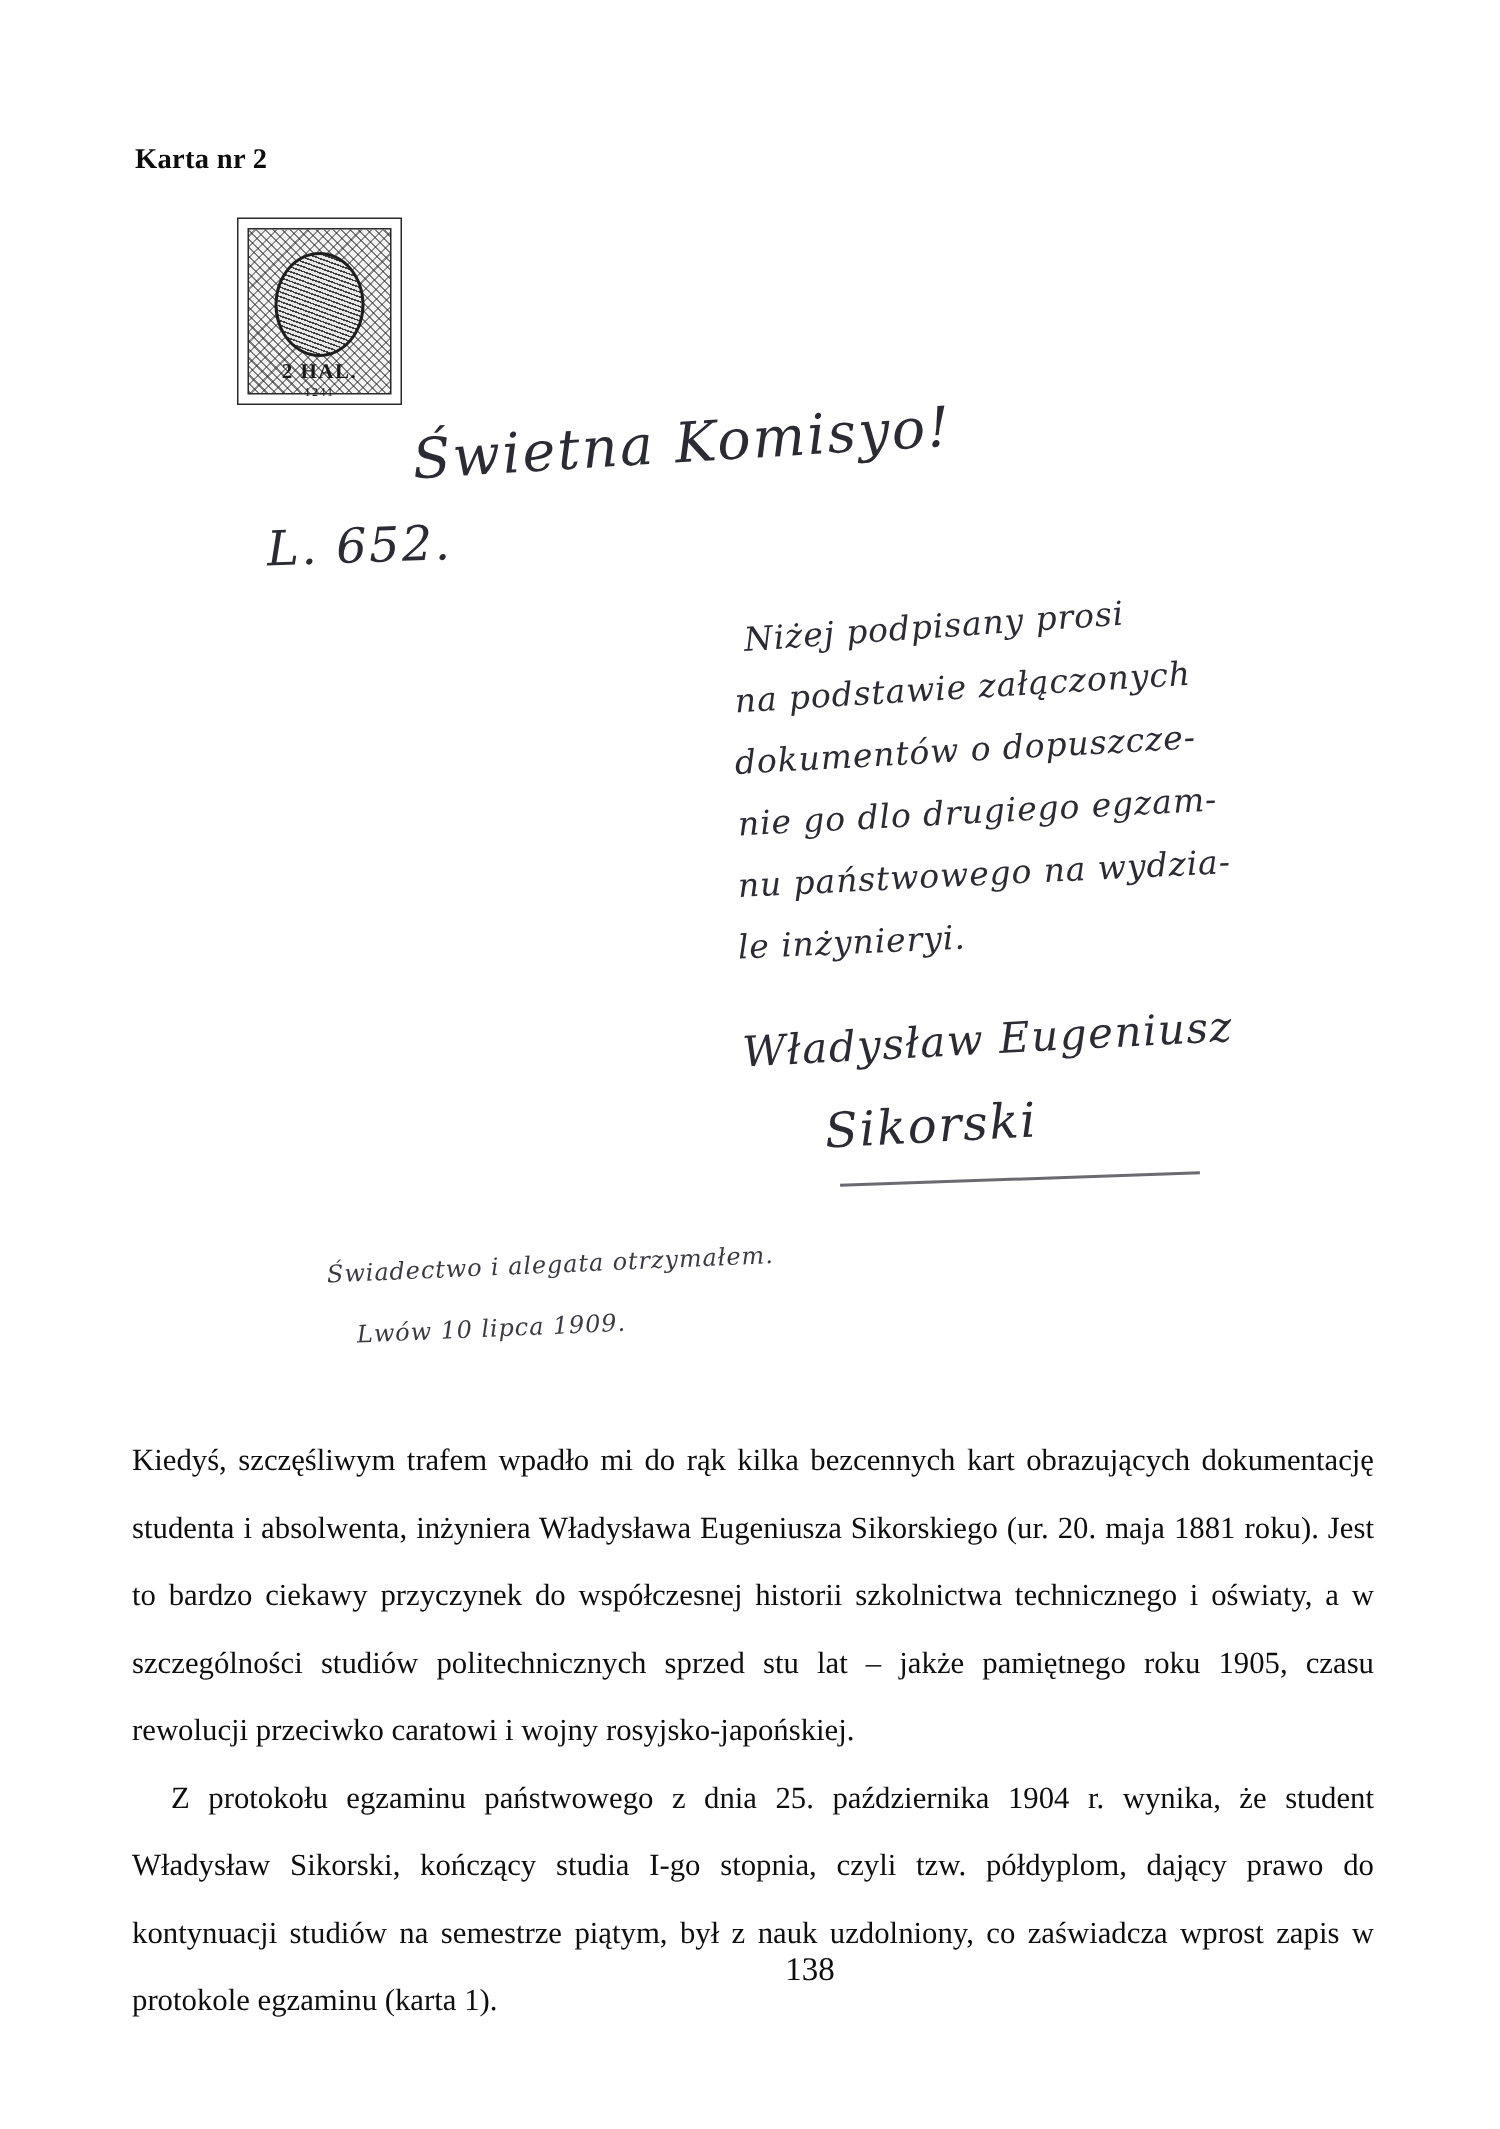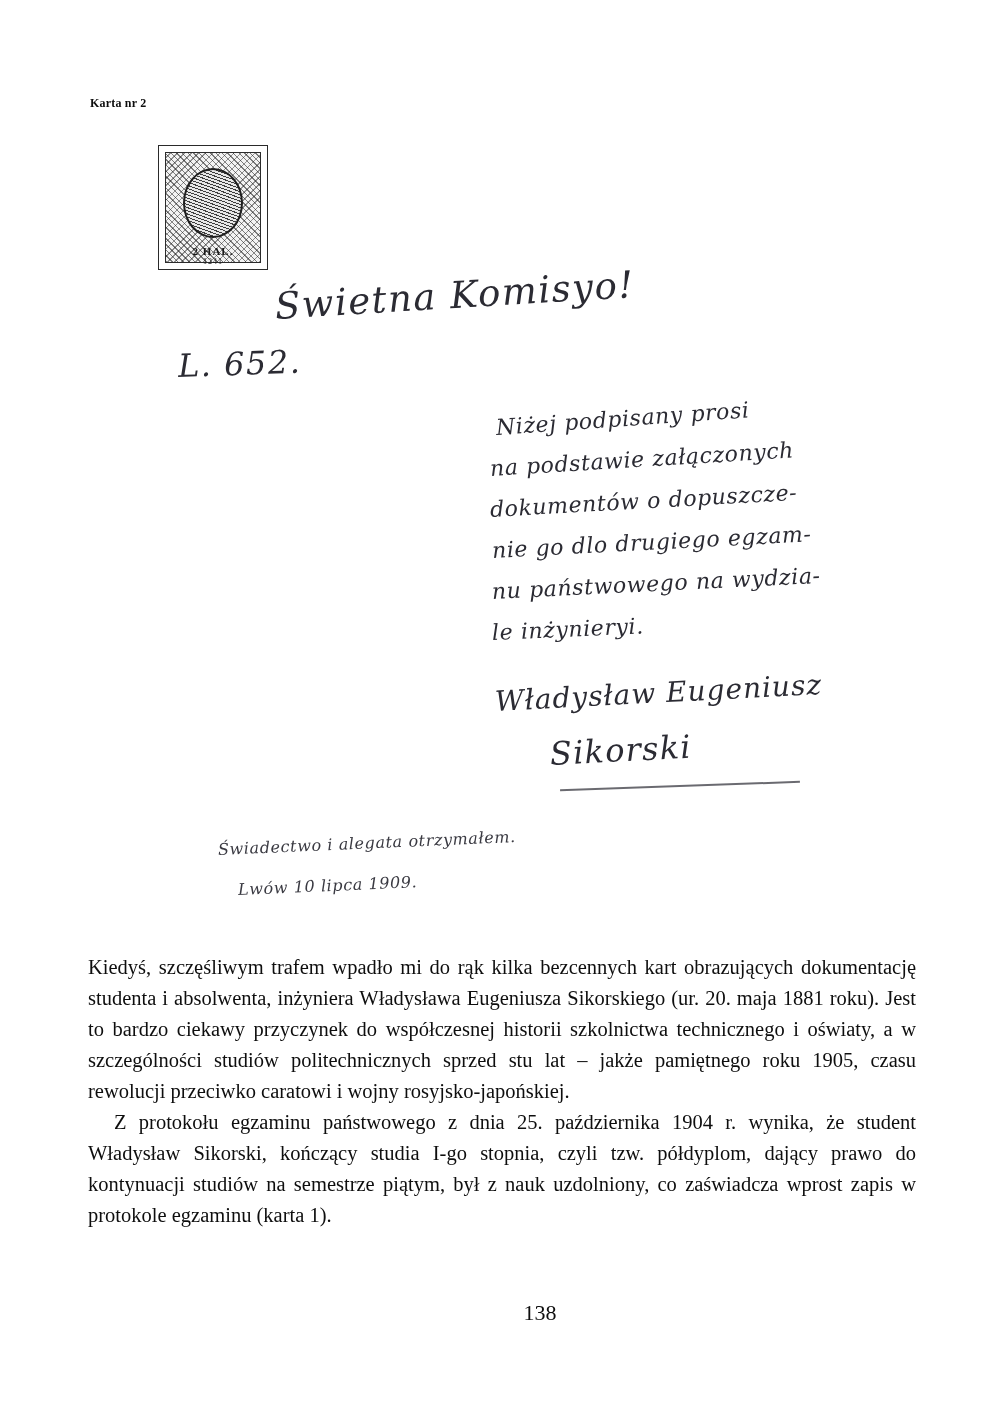--- a/index.html
+++ b/index.html
@@ -20,21 +20,21 @@
     left: 0; top: 0;
     width: 1000px;
     height: 1419px;
   }
   .card-label {
     position: absolute;
     left: 90px;
     top: 96px;
     font-family: "Liberation Serif", serif;
     font-weight: bold;
-    font-size: 12px;
+    font-size: 19px;
     letter-spacing: 0.2px;
     color: #0d0d0d;
   }
   
   .scan {
     position: absolute;
     left: 110px;
     top: 135px;
     width: 800px;
     height: 800px;
@@ -77,21 +77,21 @@
     background:
       repeating-linear-gradient(20deg, rgba(20,20,20,0.8) 0 1px, transparent 1px 3px),
       #e8e8e8;
   }
   .stamp .val {
     position: absolute;
     width: 100%;
     bottom: 13px;
     text-align: center;
     font-family: "Liberation Serif", serif;
-    font-size: 11px;
+    font-size: 14px;
     letter-spacing: 1px;
     color: #1a1a1a;
     font-weight: bold;
   }
   .stamp .year {
     position: absolute;
     width: 100%;
     bottom: 4px;
     text-align: center;
     font-family: "Liberation Serif", serif;
@@ -157,21 +157,21 @@
   .h-note1 { left: 108px; top: 705px; transform: rotate(-2.5deg); }
   .h-note2 { left: 128px; top: 745px; transform: rotate(-2.5deg); }
   
   .prose {
     position: absolute;
     left: 88px;
     top: 952px;
     width: 828px;
     font-family: "Liberation Serif", serif;
     font-size: 20.5px;
-    line-height: 31px;
+    line-height: 45px;
     text-align: justify;
     text-justify: inter-word;
     color: #0e0e0e;
   }
   .prose p { margin: 0; }
   .prose p.indent { text-indent: 26px; }
   .folio {
     position: absolute;
     left: 0;
     width: 1000px;

